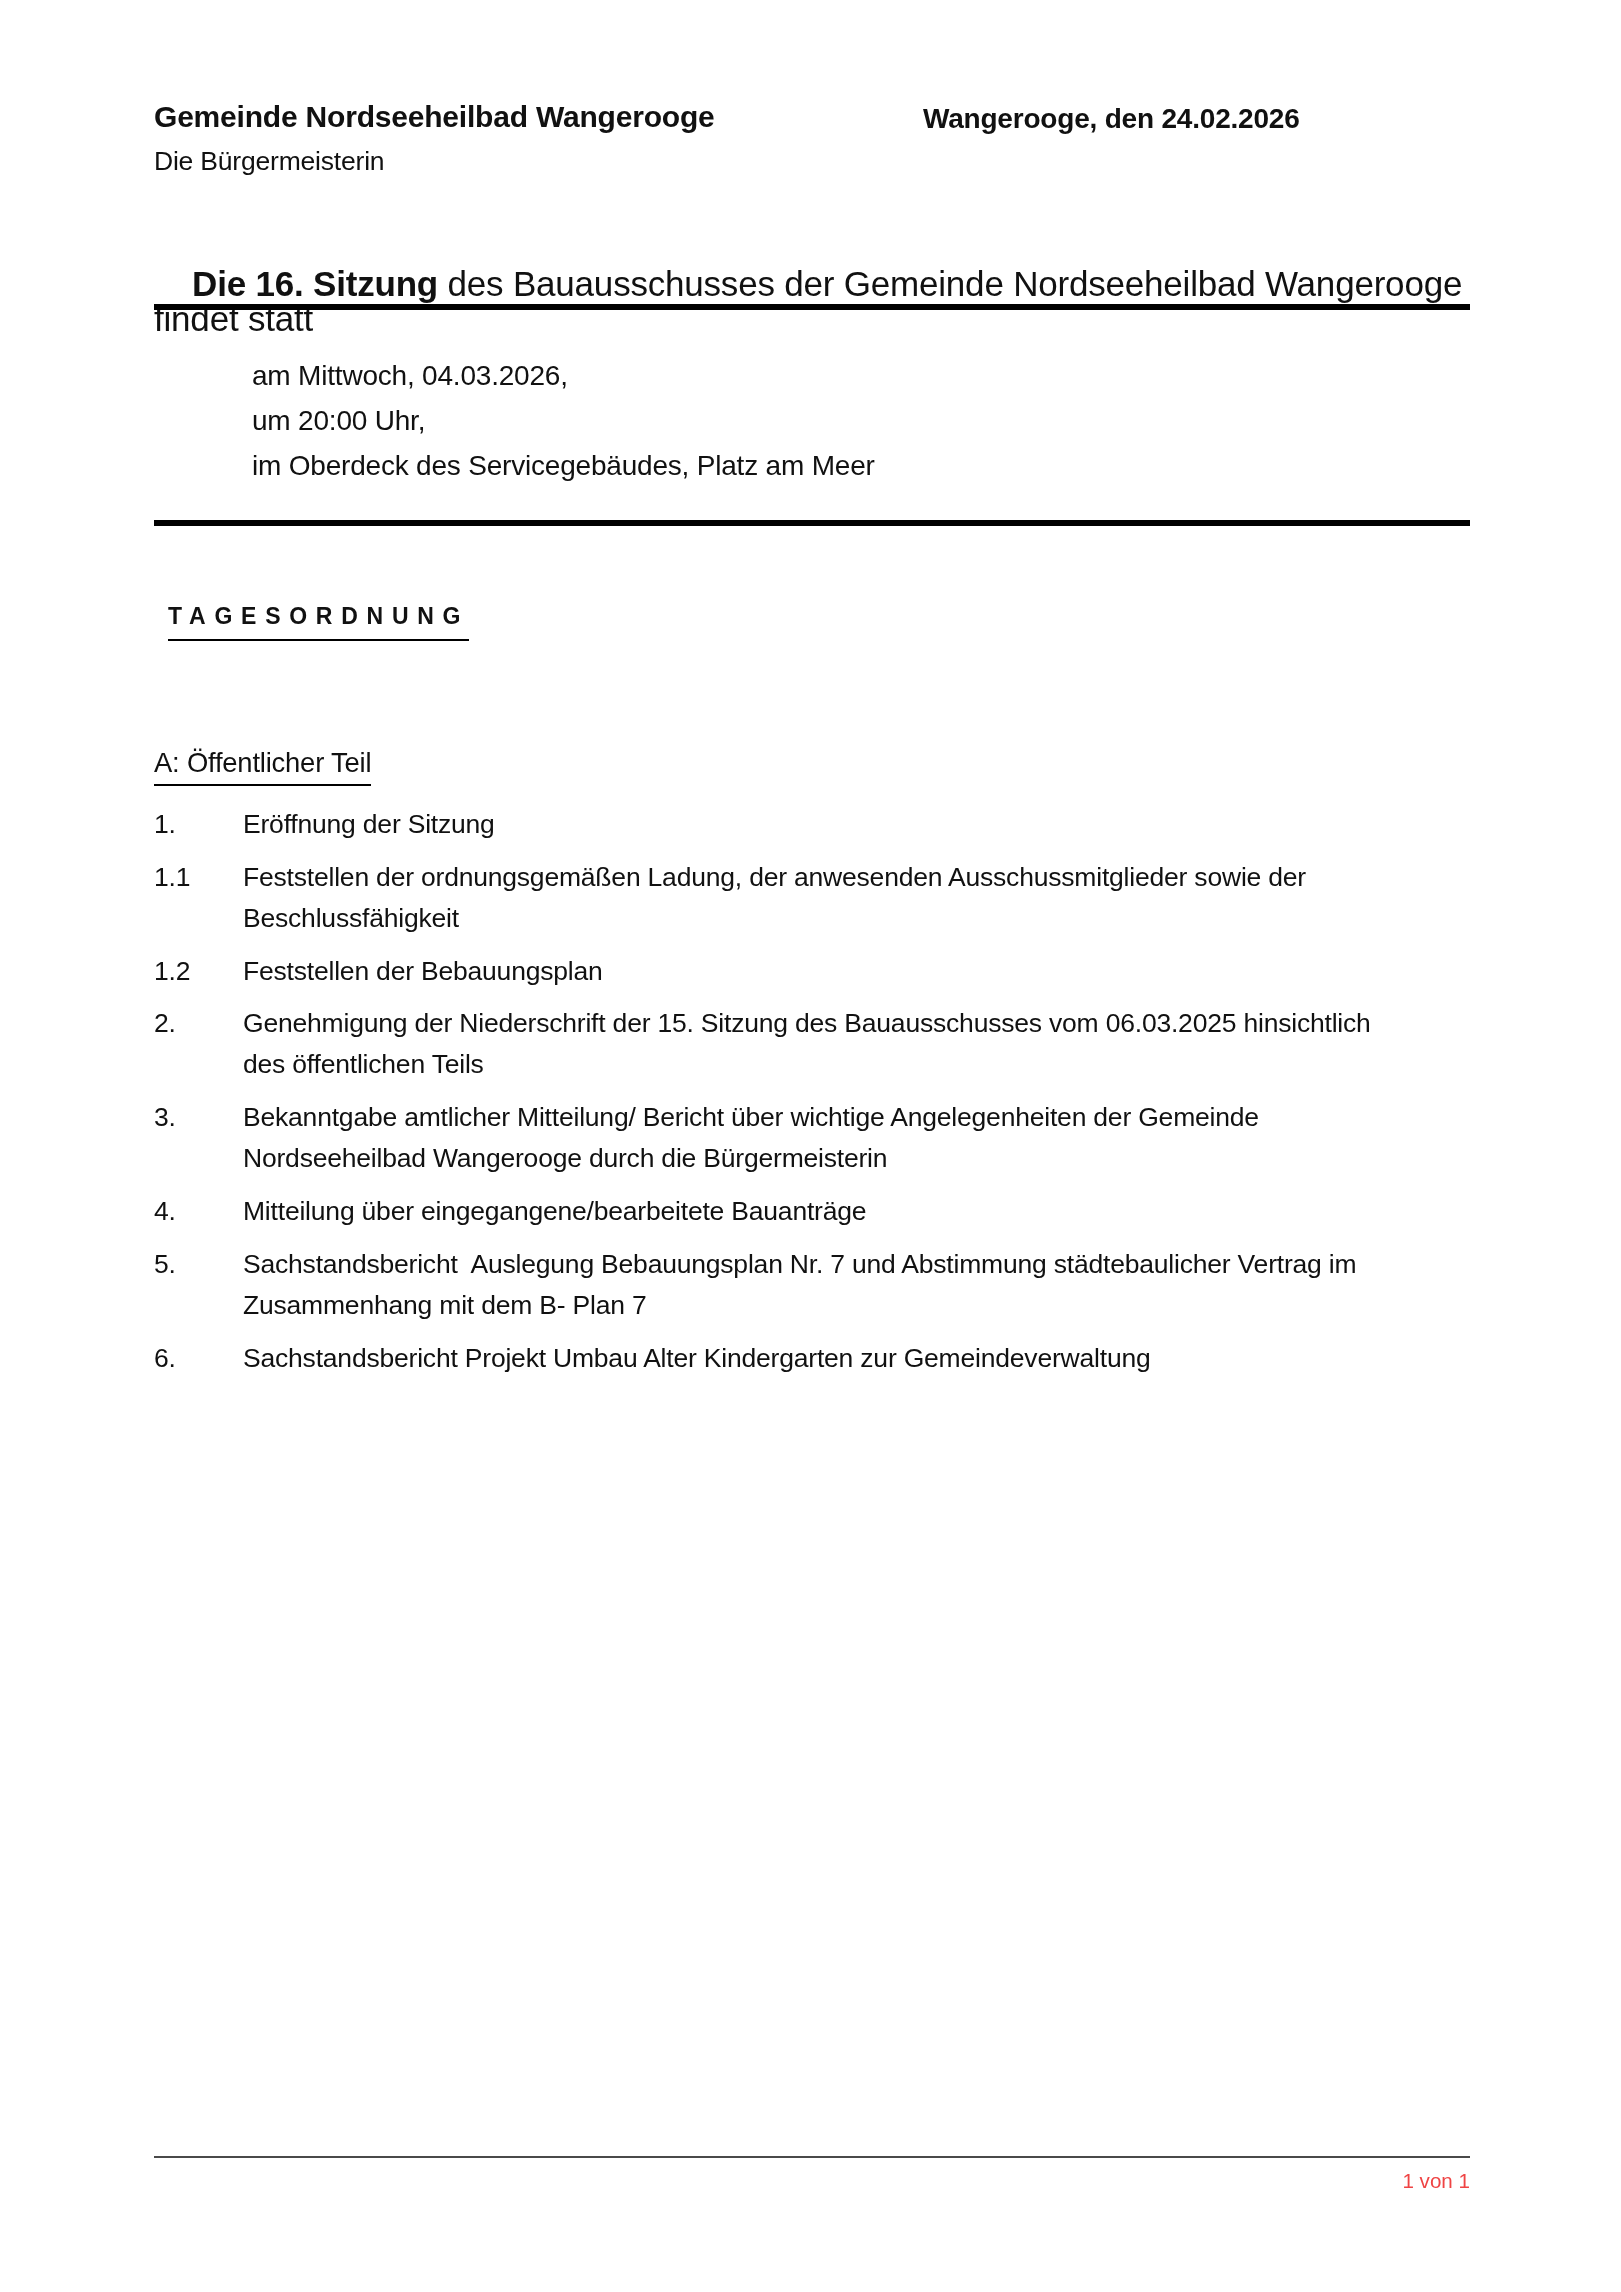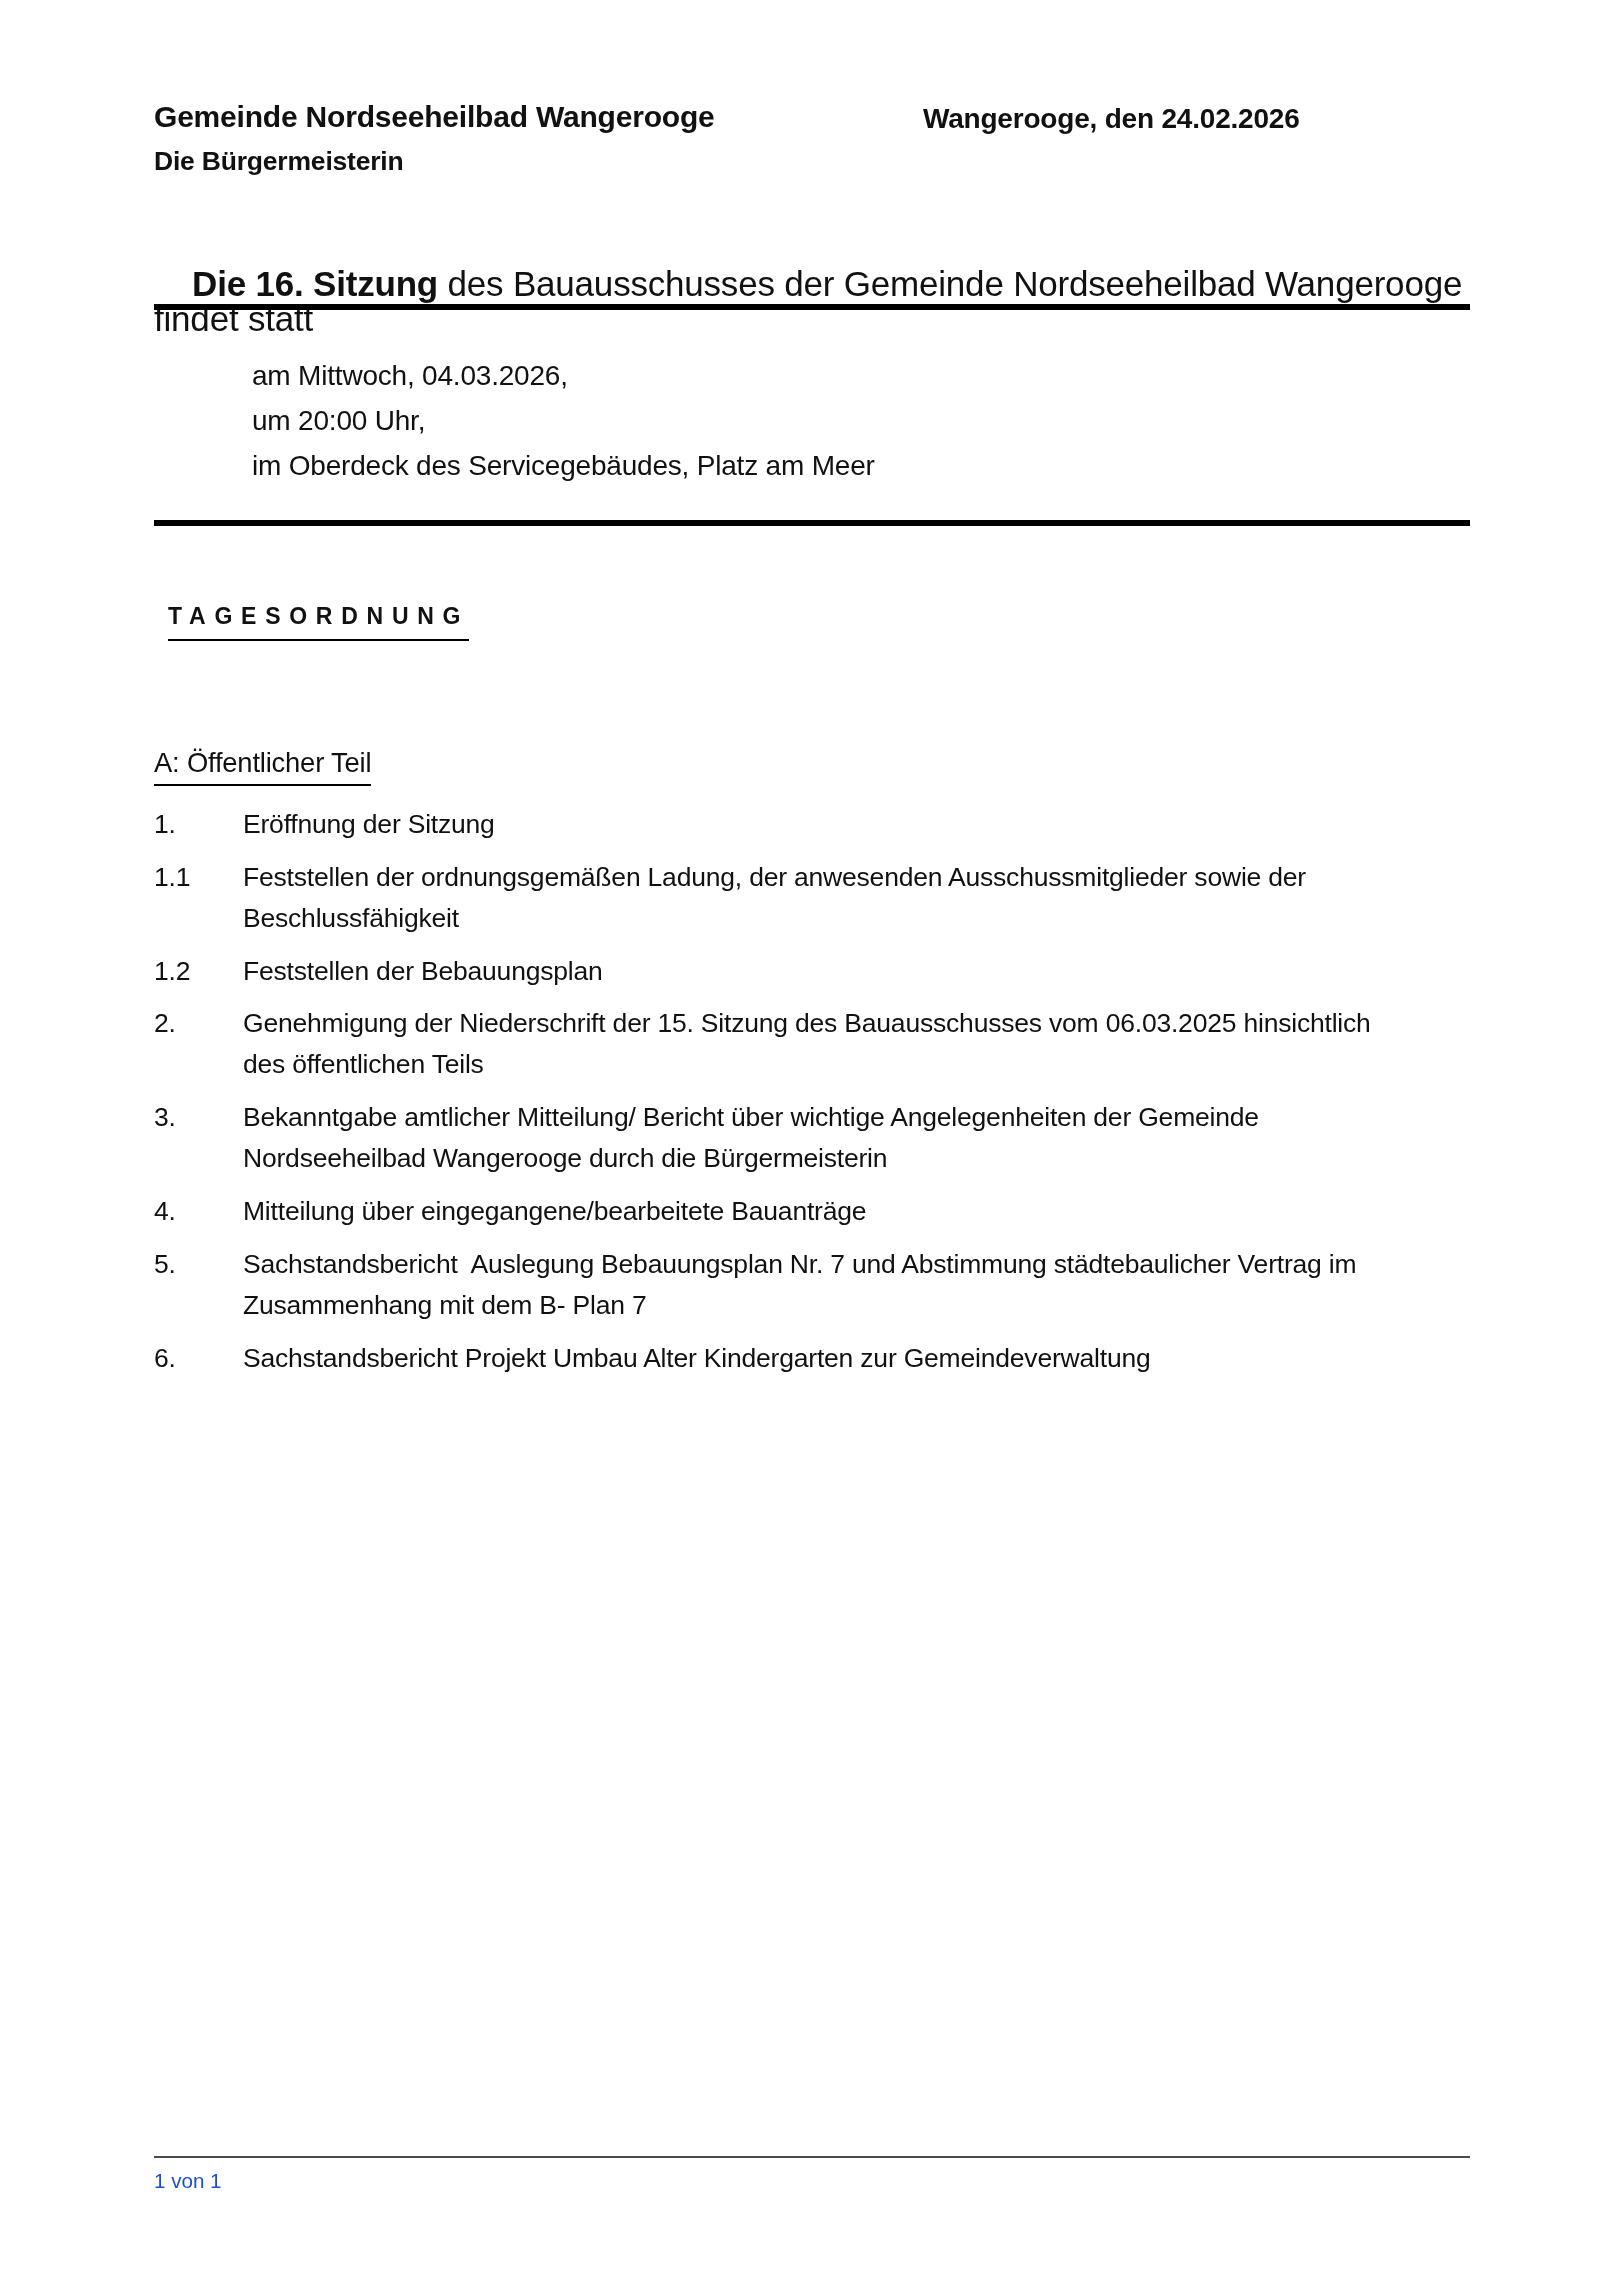--- a/index.html
+++ b/index.html
@@ -24,21 +24,21 @@
     font-size: 30px; font-weight: bold; line-height: 37px;
     letter-spacing: -0.2px;
   }
   .header-date {
     left: 923px; top: 101px;
     font-size: 28px; font-weight: bold; line-height: 35px;
     letter-spacing: -0.2px;
   }
   .org-sub {
     left: 154px; top: 145px;
-    font-size: 26.5px; font-weight: bold; line-height: 33px;
+    font-size: 26.5px; font-weight: normal; line-height: 33px;
     letter-spacing: -0.2px;
   }
 
   
   .intro {
     left: 154px; top: 231px; width: 1316px;
     font-size: 35px; line-height: 35px;
     letter-spacing: -0.2px;
     white-space: pre-wrap;
   }
@@ -99,23 +99,23 @@
     font-size: 26.5px; line-height: 41px;
     letter-spacing: -0.2px;
     white-space: pre-wrap;
   }
 
   
   .footer {
     left: 154px; top: 2156px; width: 1316px;
     border-top: 2.9px solid #4a4a4a;
     padding-top: 10.8px;
-    text-align: left;
+    text-align: right;
     font-size: 20.6px;
-    color: #1d4ed8;
+    color: #ef4444;
   }
 </style>
 </head>
 <body>
 
 <div class="page">
 
   <div class="abs org-name">Gemeinde Nordseeheilbad Wangerooge</div>
   <div class="abs header-date">Wangerooge, den 24.02.2026</div>
   <div class="abs org-sub">Die Bürgermeisterin</div>

